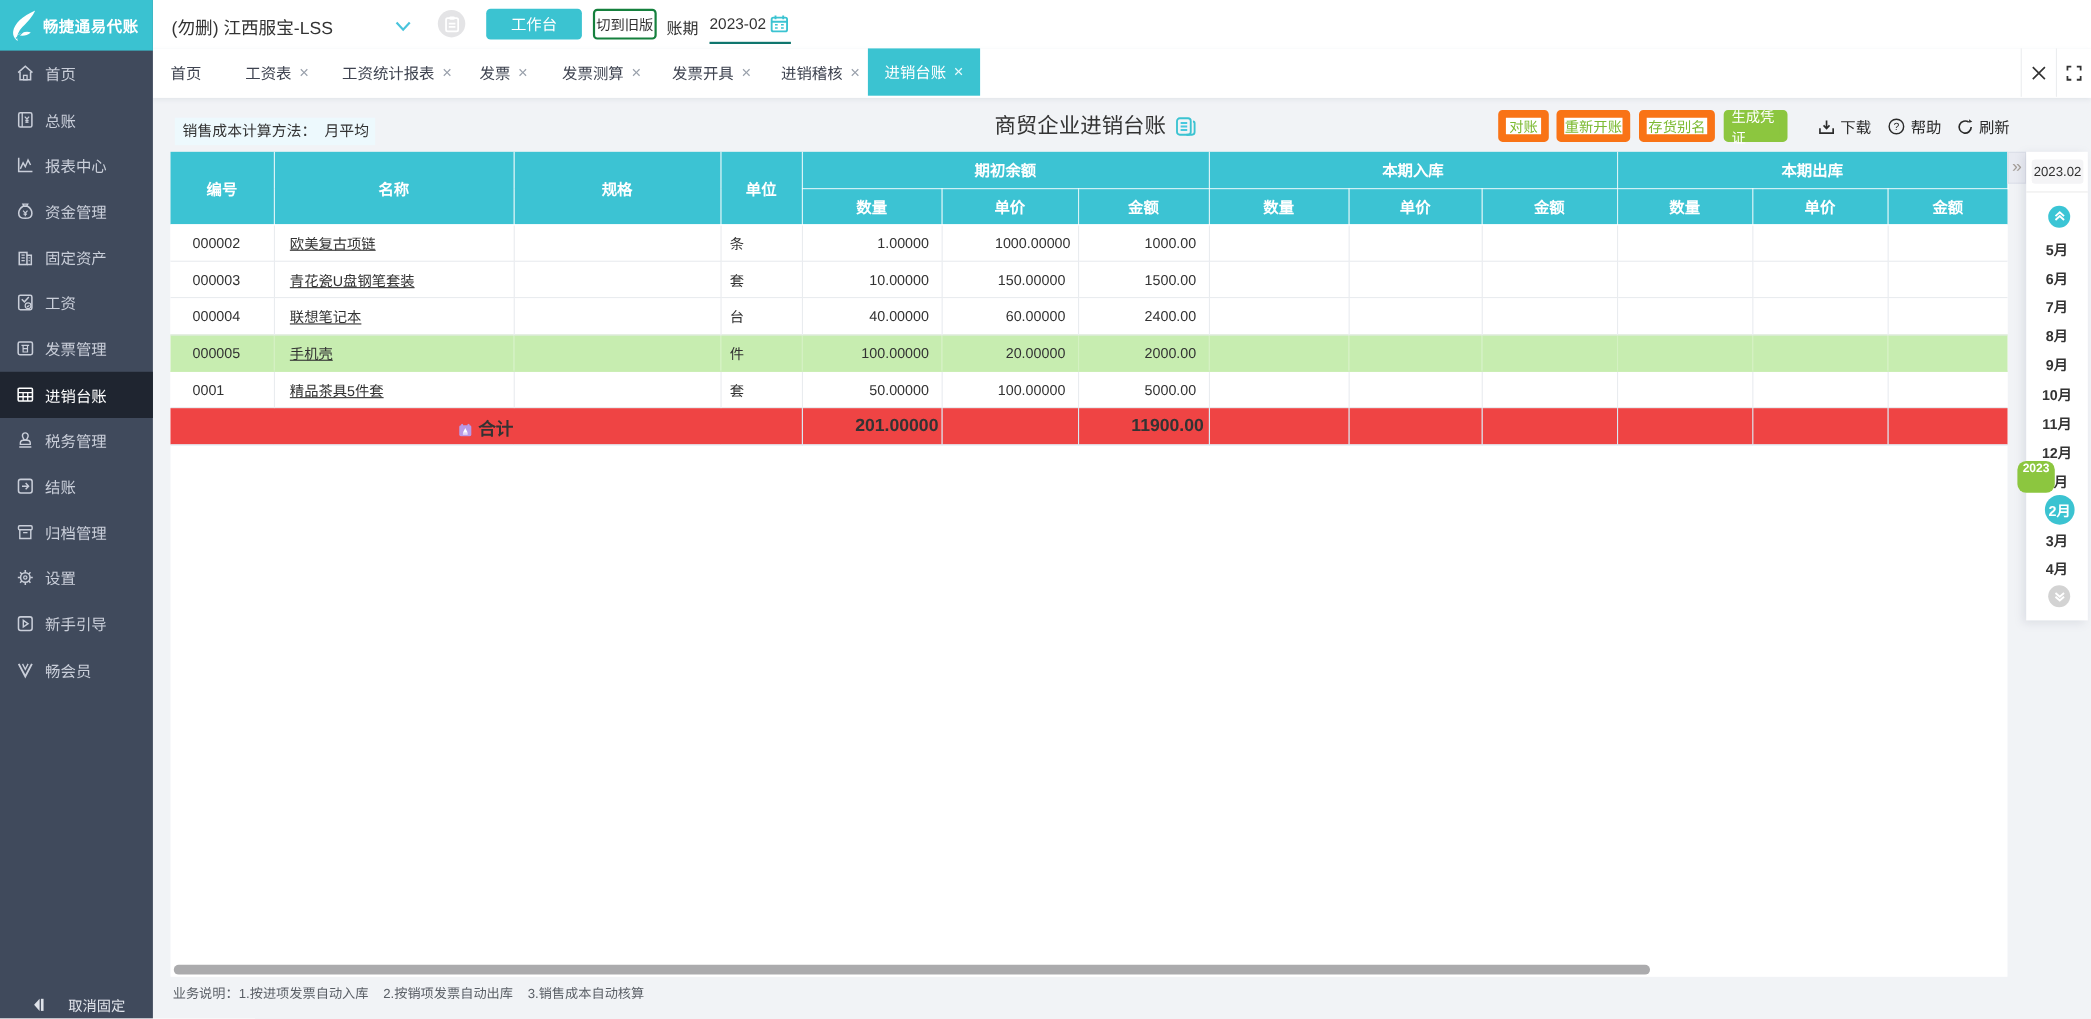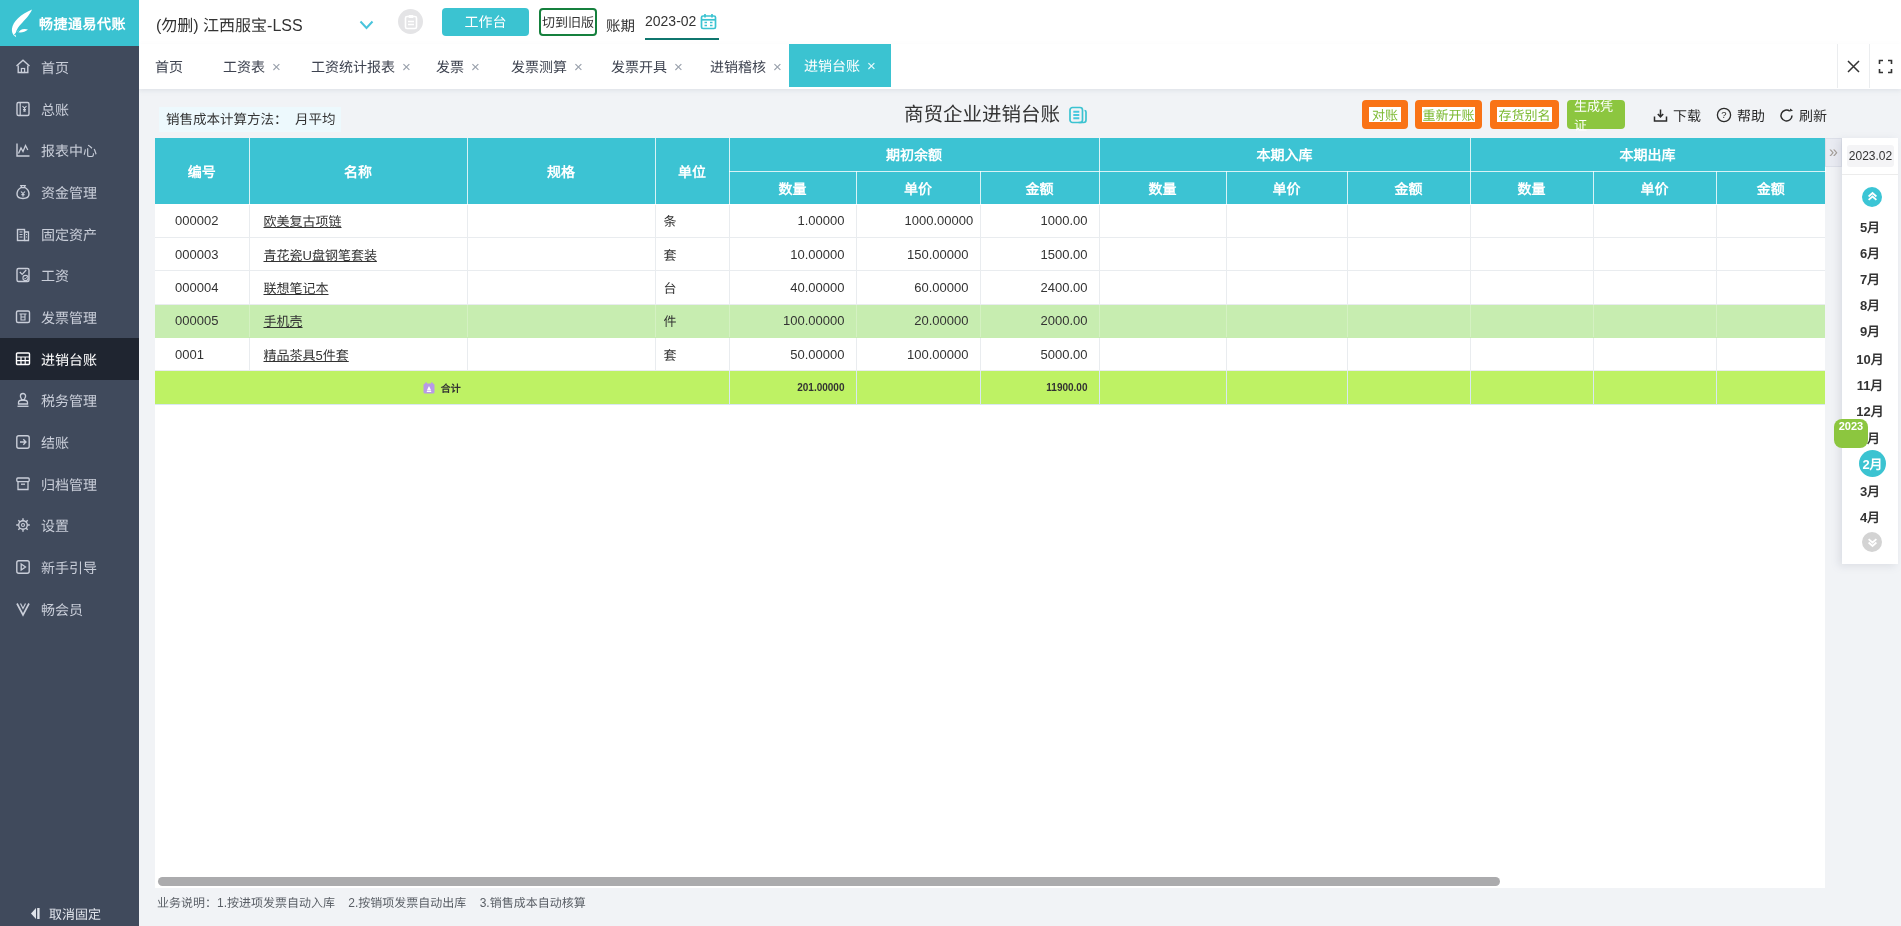--- a/index.html
+++ b/index.html
@@ -55,21 +55,21 @@
   th.first { border-left:none;margin-left:26px; }
   th.last { border-right:none; }
   td { height:33.4px; font-size:13px; color:#333; border-bottom:1px solid #e9ecef; border-right:1px solid #e9ecef; background:#fff; padding:0; }
   td.last { border-right:none; }
   tr.grn td { background:#c7edb0; border-bottom-color:#c7edb0; border-right-color:#d4f1c2; }
   td.code { padding-left:20px; }
   td.name { padding-left:14px; }
   td.name span { text-decoration:underline; }
   td.unit { padding-left:8px; }
   td.num { text-align:right; padding-right:11px;padding-left:48px; }
-  tr.total td { background:#bef264; font-weight:bold; font-size:10px; border-right-color:#d9e8f2; border-bottom-color:#d9e8f2; }
+  tr.total td { background:#ef4444; font-weight:bold; font-size:16px; border-right-color:#d9e8f2; border-bottom-color:#d9e8f2; }
   tr.total td.lbl { text-align:center; }
 
   
   #expander { position:absolute; left:1825px; top:138px; width:17px; height:29px; background:#e9ebf2; border:1px solid #dcdfe8; color:#a39d97; font-size:16px; text-align:center; line-height:26px; }
   #calpanel { position:absolute; left:1842px; top:138px; width:56px; height:426px; background:#fff; box-shadow:-3px 2px 8px rgba(120,130,150,.18); }
   #calhead { position:absolute; left:5px; top:7px; width:47px; height:22px; background:#f4f4f6; border-radius:3px; font-size:12px; color:#333; text-align:center; line-height:22px; }
   #calpanel .sep { position:absolute; left:0; top:36px; width:56px; border-top:1px solid #ececec; }
   .mon { position:absolute; width:56px; text-align:center; font-size:13px; font-weight:bold; color:#333; }
   .circ { position:absolute; left:20px; width:20px; height:20px; border-radius:50%; display:flex; align-items:center; justify-content:center; }
   #mon-act { position:absolute; left:17px; width:27px; height:27px; border-radius:50%; background:#3bc3d1; color:#fff; font-size:13px; font-weight:bold; display:flex; align-items:center; justify-content:center; }
@@ -156,21 +156,21 @@
 <div class="mi"><svg width="18" height="18" viewBox="0 0 18 18">
           <path d="M3 3.5 L9 15 L15 3.5" fill="none" stroke="#c9ced9" stroke-width="1.7"></path>
           <path d="M6.5 3.5 L9 8.5 L11.5 3.5" fill="none" stroke="#c9ced9" stroke-width="1.2"></path>
         </svg>畅会员</div>
 </div>
   <div id="unpin">
       <svg width="13" height="13" viewBox="0 0 13 13">
         <path d="M8 1 L3 6.5 L8 12 Z" fill="#dfe3ea"></path>
         <rect x="9.2" y="1" width="2.4" height="11" fill="#dfe3ea"></rect>
       </svg>
-      <span style="margin-left:8px">取消固定</span>
+      <span style="margin-left:21px">取消固定</span>
     </div>
 </div>
 
 <div id="topbar">
   <div id="coname">(勿删) 江西服宝-LSS<span class="chev"><svg width="15" height="10" viewBox="0 0 15 10">
           <path d="M1.5 1.5 L7.5 8 L13.5 1.5" fill="none" stroke="#49c4dc" stroke-width="2"></path>
         </svg></span></div>
   <div id="clipcircle">
       <svg width="16" height="16" viewBox="0 0 16 16">
         <rect x="2.5" y="2.5" width="11" height="12" rx="1.5" fill="none" stroke="#fff" stroke-width="1.6"></rect>

